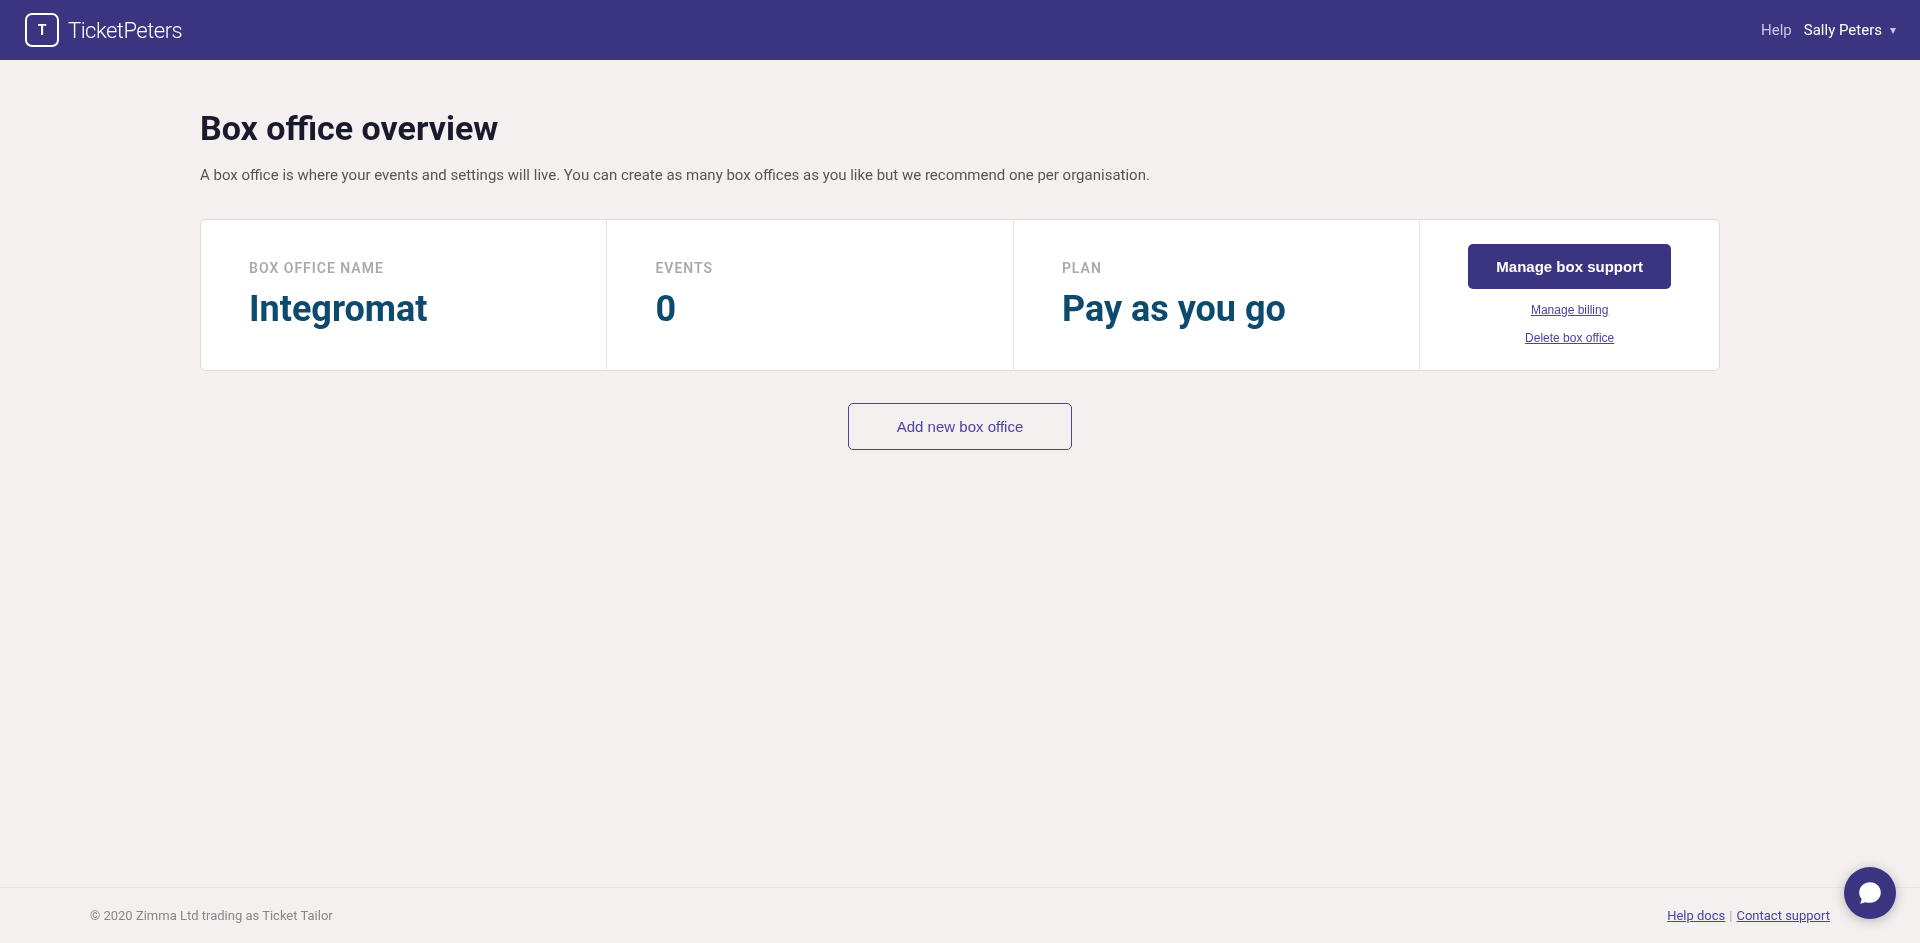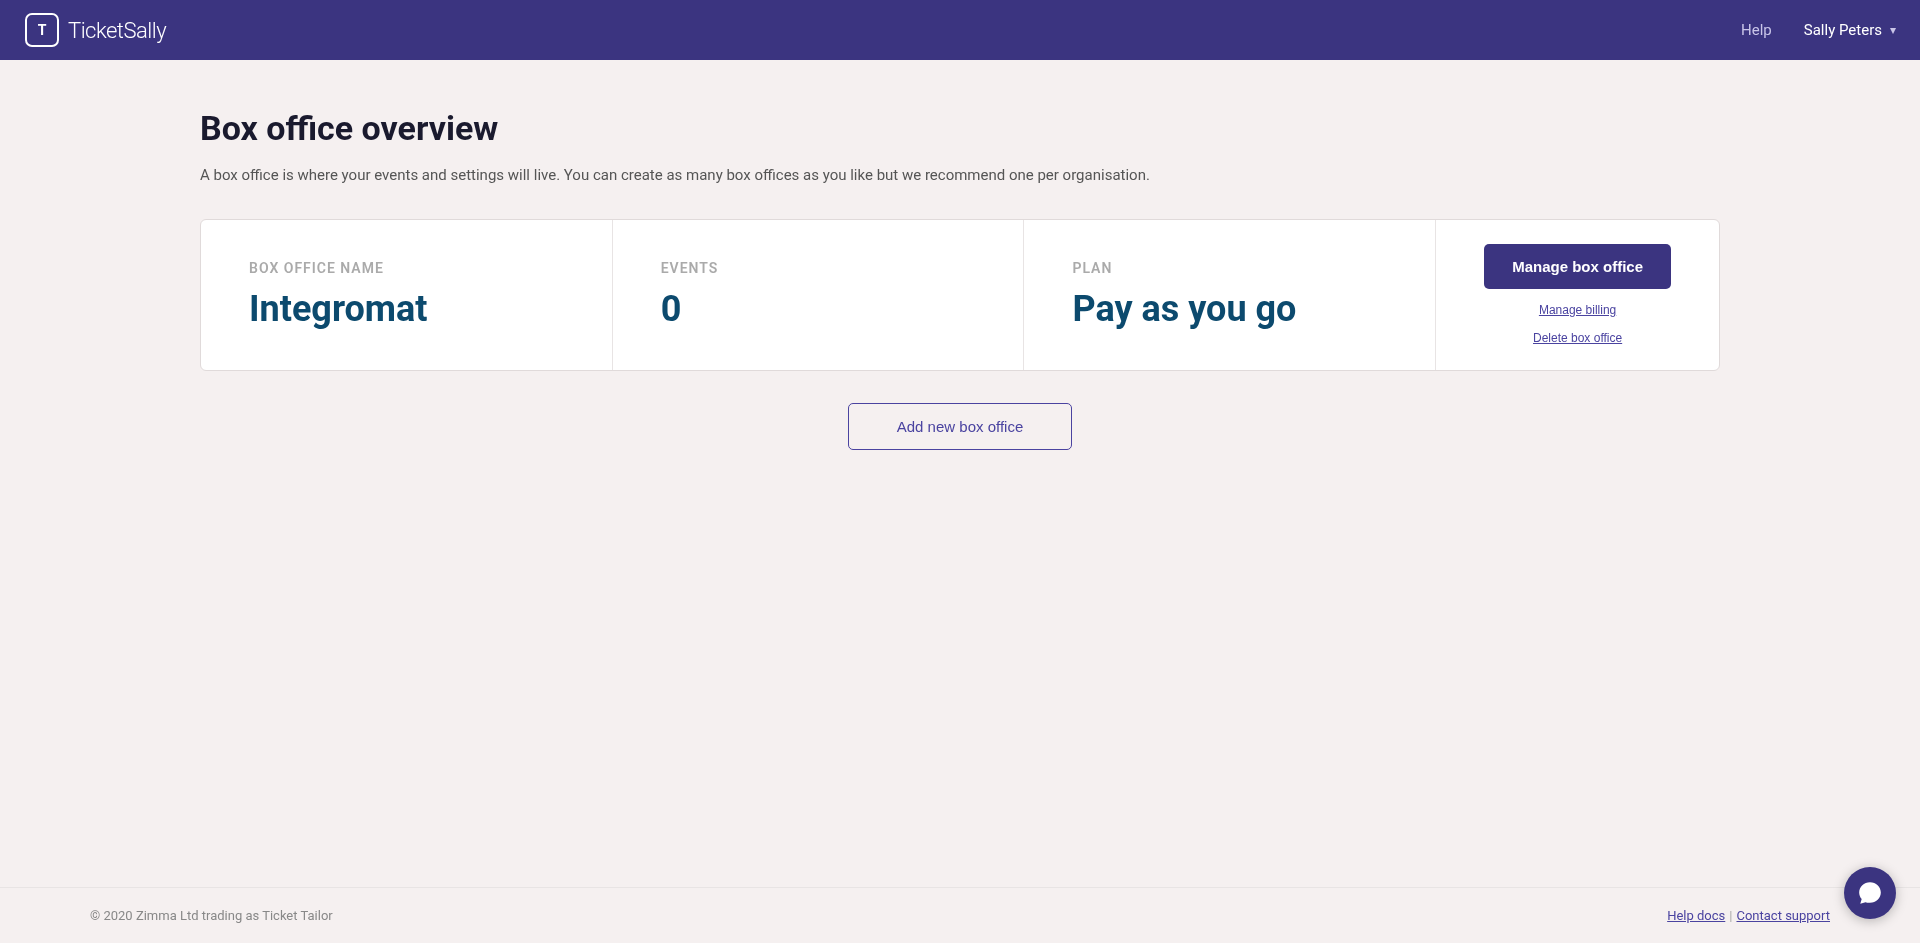--- a/index.html
+++ b/index.html
@@ -41,21 +41,21 @@
       letter-spacing: -0.5px;
     }
 
     .logo-text span {
       font-weight: 300;
     }
 
     .header-right {
       display: flex;
       align-items: flex-start;
-      gap: 32px;
+      gap: 12px;
     }
 
     .help-link {
       color: #c9c5e8;
       font-size: 15px;
       text-decoration: none;
       cursor: pointer;
     }
 
     .user-menu {
@@ -232,21 +232,21 @@
 </head>
 <body>
 
 <header>
   <div class="logo-area">
     <svg class="logo-icon" viewBox="0 0 36 36">
       <rect x="2" y="2" width="32" height="32" rx="6" fill="none" stroke="#fff" stroke-width="2"></rect>
       <text x="50%" y="54%" dominant-baseline="middle" text-anchor="middle" fill="#fff" font-size="14" font-weight="bold">T</text>
     </svg>
     <span class="logo-text">
-      <span>Ticket</span><span>Sally</span>
+      <span>Ticket</span><span>Peters</span>
     </span>
   </div>
   <div class="header-right">
     <a class="help-link">Help</a>
     <div class="user-menu">
       <span>Sally Peters</span>
       <span class="chevron">▾</span>
     </div>
   </div>
 </header>
@@ -262,21 +262,21 @@
     </div>
     <div class="card-section">
       <div class="card-label">EVENTS</div>
       <div class="card-value">0</div>
     </div>
     <div class="card-section">
       <div class="card-label">PLAN</div>
       <div class="card-value">Pay as you go</div>
     </div>
     <div class="card-actions">
-      <button class="btn-manage">Manage box office</button>
+      <button class="btn-manage">Manage box support</button>
       <button class="link-action">Manage billing</button>
       <button class="link-action">Delete box office</button>
     </div>
   </div>
 
   <div class="add-new-container">
     <button class="btn-add-new">Add new box office</button>
   </div>
 </main>
 

